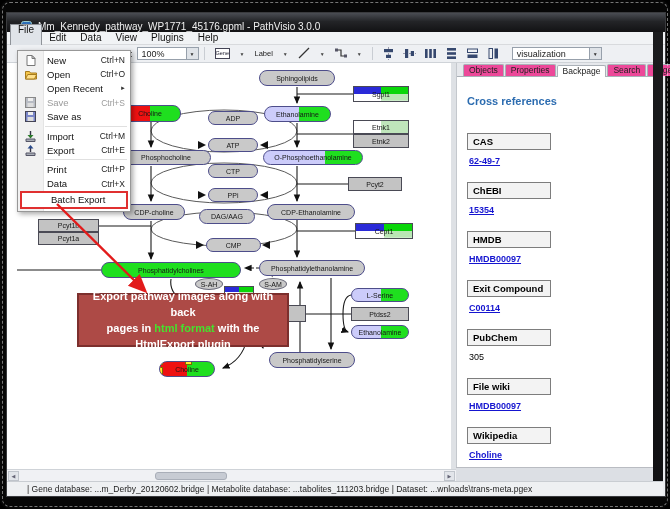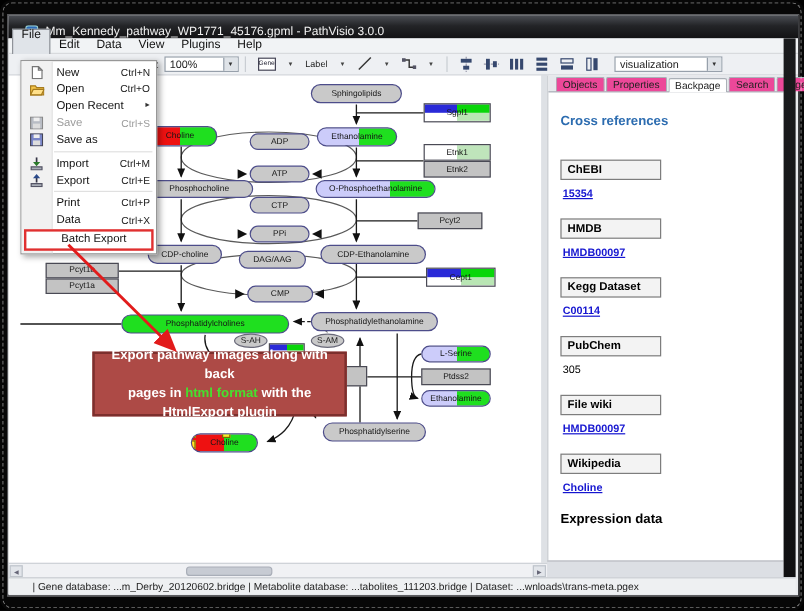--- a/index.html
+++ b/index.html
@@ -294,23 +294,24 @@
       <div class="tabs" id="tabs">
           <span class="tab">Objects</span>
           <span class="tab">Properties</span>
           <span class="tab active">Backpage</span>
           <span class="tab">Search</span>
           <span class="tab">Legend</span>
         </div>
       <div class="bp">
         <div class="bp-heading">Cross references</div>
         <div id="bp-sections">
+            <div class="bp-section"><div class="bp-header">CAS</div><div class="bp-value"><a href="#">62-49-7</a></div></div>
             <div class="bp-section"><div class="bp-header">ChEBI</div><div class="bp-value"><a href="#">15354</a></div></div>
             <div class="bp-section"><div class="bp-header">HMDB</div><div class="bp-value"><a href="#">HMDB00097</a></div></div>
-            <div class="bp-section"><div class="bp-header">Kegg Dataset</div><div class="bp-value"><a href="#">C00114</a></div></div>
+            <div class="bp-section"><div class="bp-header">Exit Compound</div><div class="bp-value"><a href="#">C00114</a></div></div>
             <div class="bp-section"><div class="bp-header">PubChem</div><div class="bp-value">305</div></div>
             <div class="bp-section"><div class="bp-header">File wiki</div><div class="bp-value"><a href="#">HMDB00097</a></div></div>
             <div class="bp-section"><div class="bp-header">Wikipedia</div><div class="bp-value"><a href="#">Choline</a></div></div>
           </div>
         <div class="bp-footer">Expression data</div>
       </div>
     </div>
     <div class="panel-bottom"></div>
     <div class="dark-right"></div>
 

